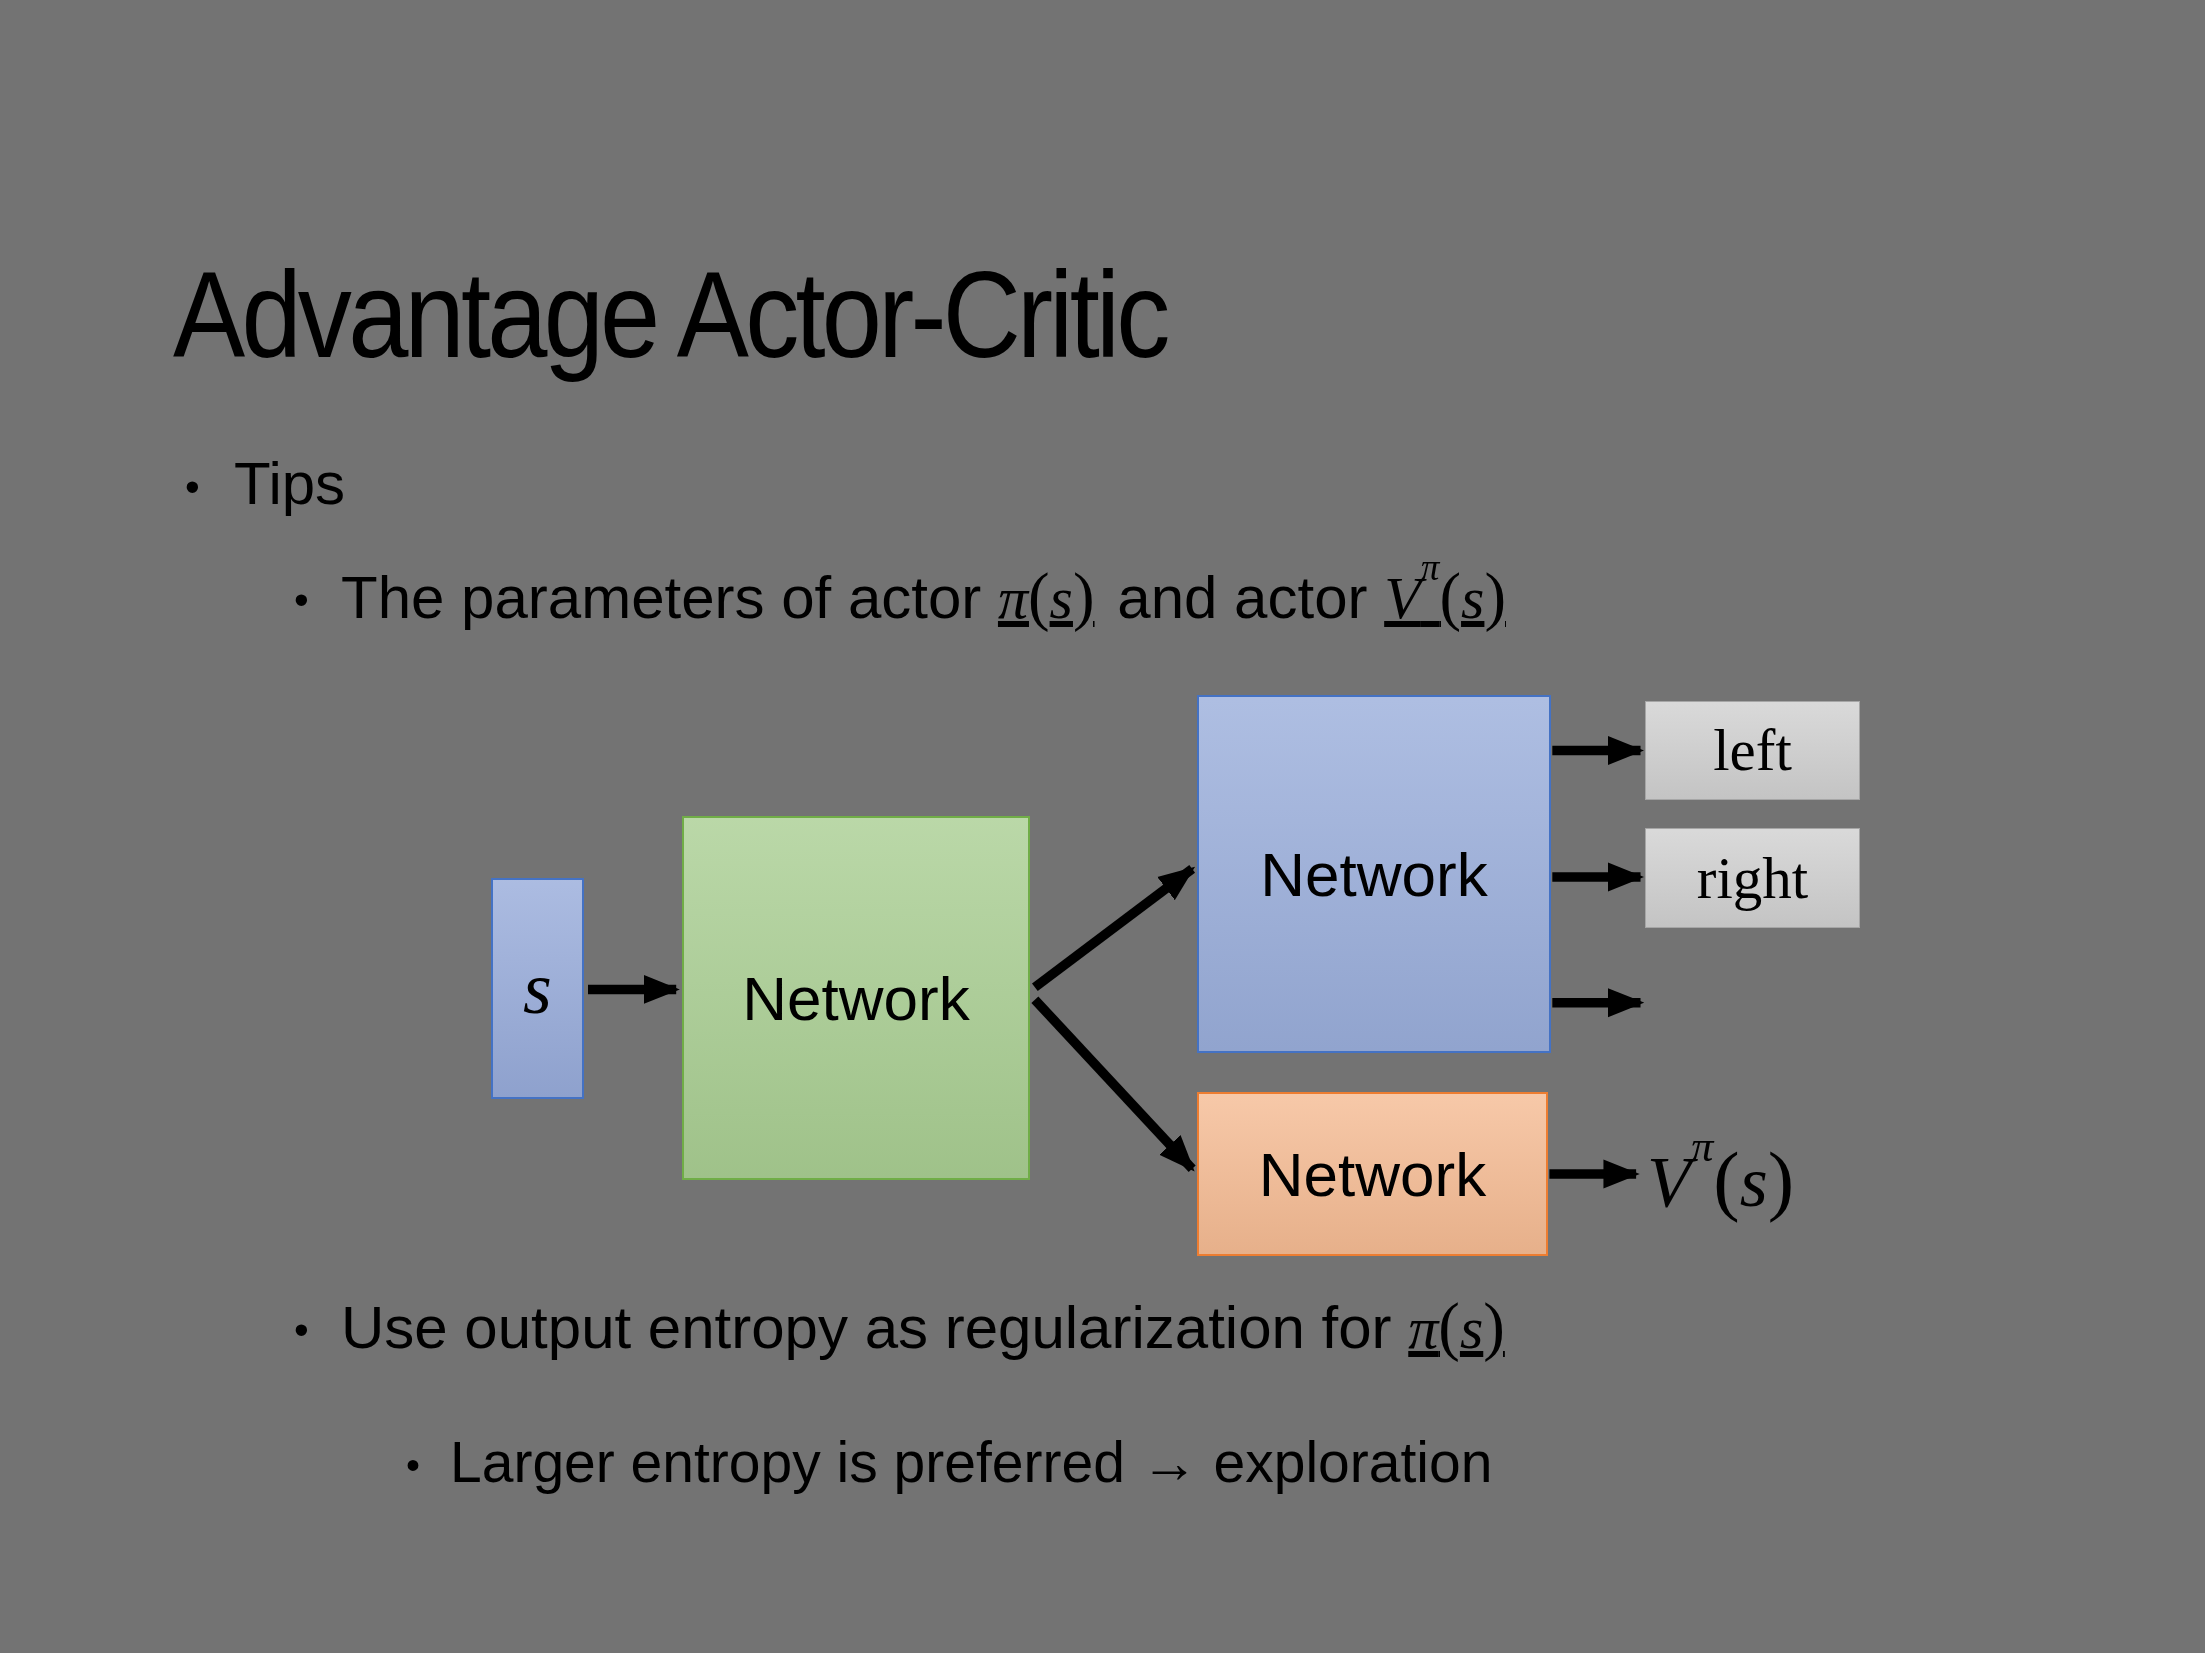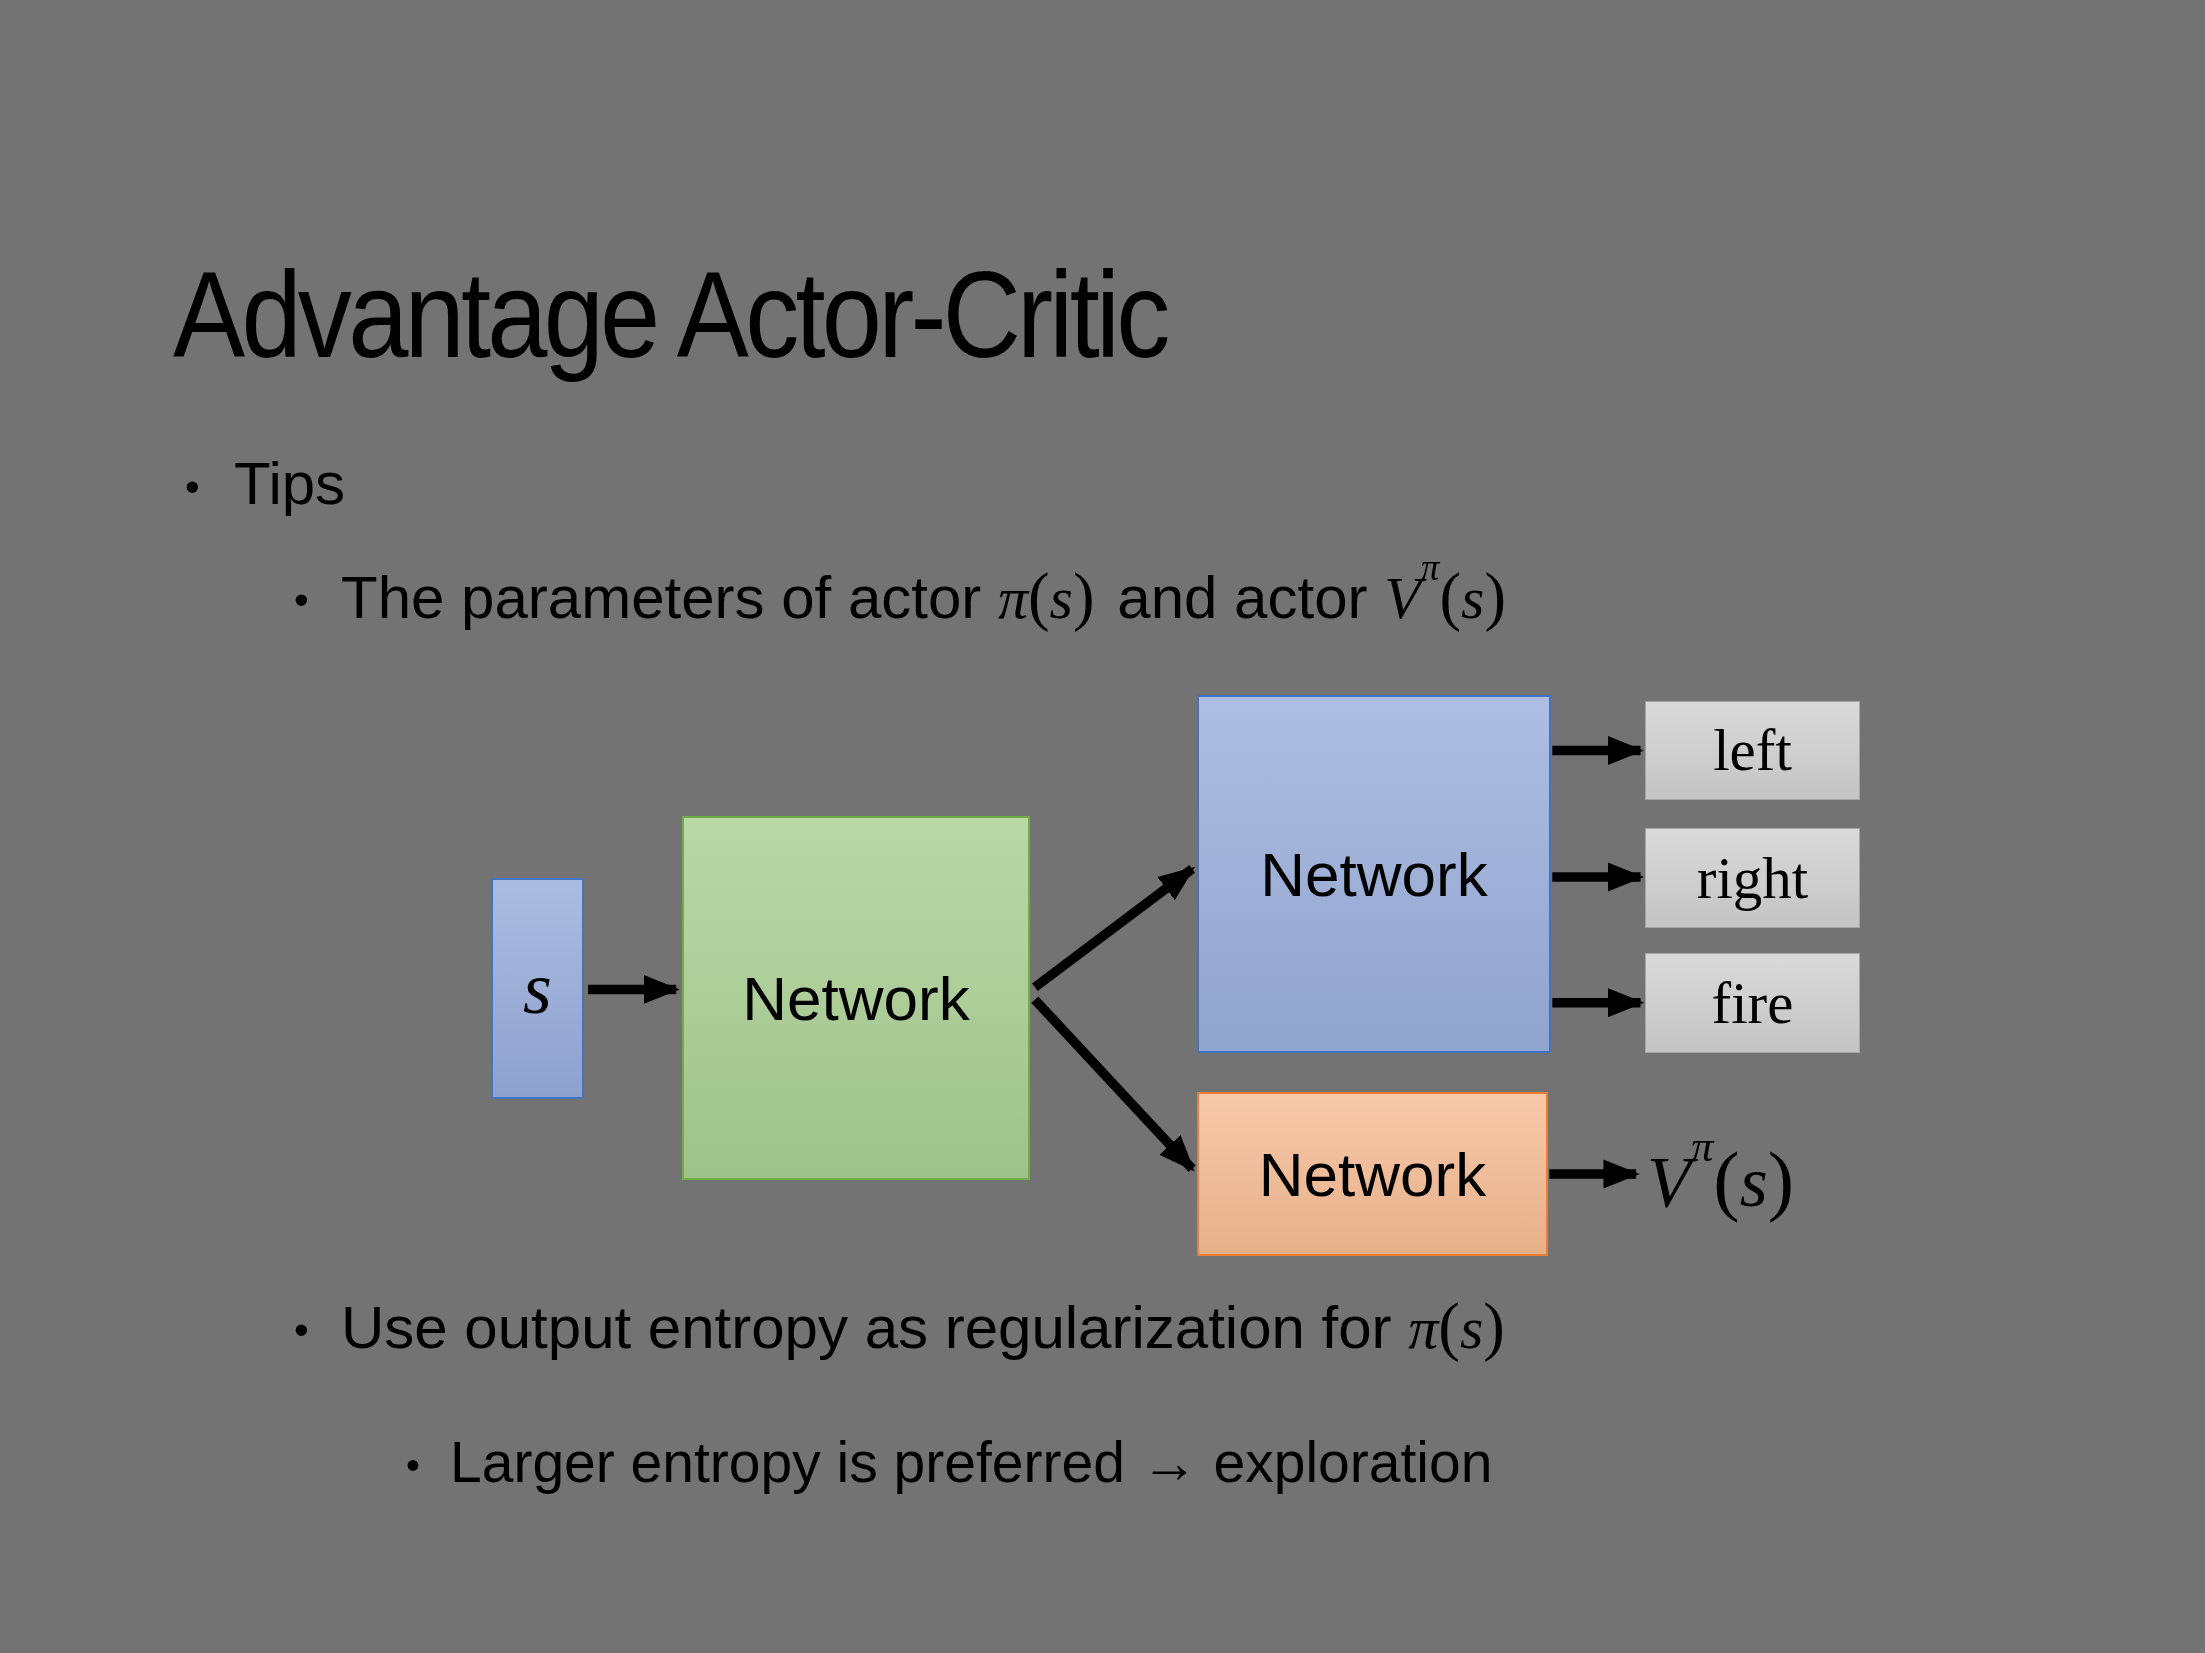--- a/index.html
+++ b/index.html
@@ -49,21 +49,21 @@
   .b-tips   { left: 185px; top: 440px;  font-size: 60px; line-height: 87px; }
   .b-tips .dot { width: 49px; }
   .b-shared { left: 294px; top: 553px;  font-size: 60px; line-height: 87px; }
   .b-shared .dot { width: 47px; }
   .b-entropy { left: 294px; top: 1283px; font-size: 60px; line-height: 87px; }
   .b-entropy .dot { width: 47px; }
   .b-explore { left: 406px; top: 1421px; font-size: 57px; line-height: 82px; }
   .b-explore .dot { width: 44px; }
 
   
-  .math { font-family: "Liberation Serif", serif; }
+  .math { font-family: "Liberation Serif", serif; text-decoration: underline; }
   .mi { font-style: italic; }
   .paren { font-size: 1.08em; }
   .gap-before { margin-left: 0.38em; }
   sup.msup {
     font-size: 0.62em;
     position: relative;
     top: -0.45em;
     line-height: 0;
   }
 
@@ -200,23 +200,20 @@
     <div class="box box-critic">
       <span>Network</span>
     </div>
 
     <div class="box box-output out-left">
       <span>left</span>
     </div>
     <div class="box box-output out-right">
       <span>right</span>
     </div>
-    <div class="box box-output out-fire">
-      <span>fire</span>
-    </div>
 
     <div class="value-expr">
       <span class="mi">V</span><sup class="msup mi">π</sup><span class="paren">(</span><span class="mi">s</span><span class="paren">)</span>
     </div>
 
   </div>
 </div>
 
 
 </body></html>

